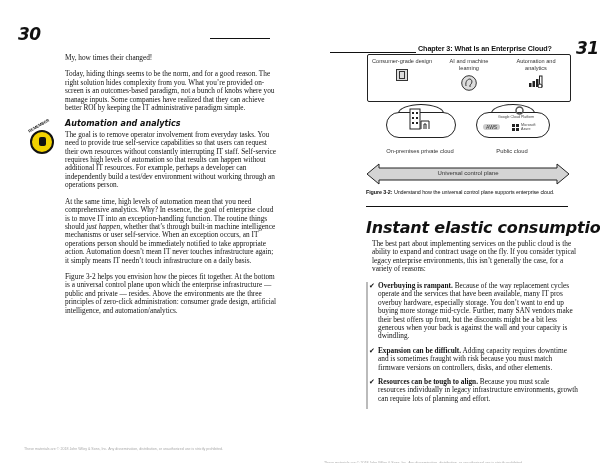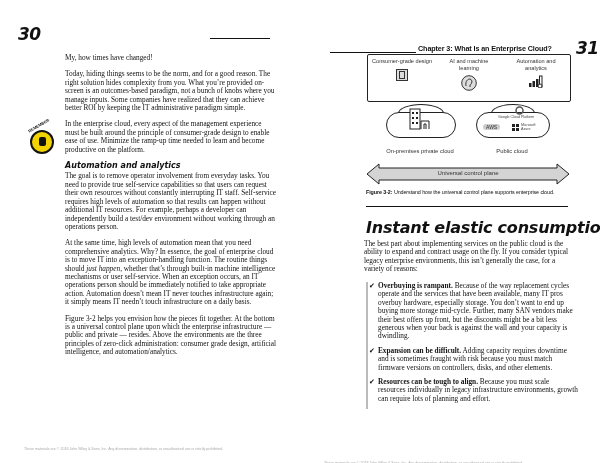--- a/index.html
+++ b/index.html
@@ -43,23 +43,22 @@
 <body>
 
 <div class="page left">
   <div class="pgnum">30</div>
   <div class="rule" style="left:210px; top:38px; width:60px;"></div>
 
   <div class="icon-remember-label">REMEMBER</div>
   <div class="icon-remember"></div>
 
   <div class="body">
-    <p>My, how times have changed!</p>
+    <p>My, how times their changed!</p>
     <p>Today, hiding things seems to be the norm, and for a good reason. The right solution hides complexity from you. What you’re provided on-screen is an outcomes-based paradigm, not a bunch of knobs where you manage inputs. Some companies have realized that they can achieve better ROI by keeping the IT administrative paradigm simple.</p>
-    <p>In the enterprise cloud, every aspect of the management experience must be built around the principle of consumer-grade design to enable ease of use. Minimize the ramp-up time needed to learn and become productive on the platform.</p>
     <div class="sub">Automation and analytics</div>
     <p>The goal is to remove operator involvement from everyday tasks. You need to provide true self-service capabilities so that users can request their own resources without constantly interrupting IT staff. Self-service requires high levels of automation so that results can happen without additional IT resources. For example, perhaps a developer can independently build a test/dev environment without working through an operations person.</p>
     <p><span>At the same time, high levels of automation mean that you need comprehensive analytics. Why? In essence, the goal of enterprise cloud is to move IT into an exception-handling function. The routine things should </span><i>just happen</i><span>, whether that’s through built-in machine intelligence mechanisms or user self-service. When an exception occurs, an IT operations person should be immediately notified to take appropriate action. Automation doesn’t mean IT never touches infrastructure again; it simply means IT needn’t touch infrastructure on a daily basis.</span></p>
     <p>Figure 3-2 helps you envision how the pieces fit together. At the bottom is a universal control plane upon which the enterprise infrastructure — public and private — resides. Above the environments are the three principles of zero-click administration: consumer grade design, artificial intelligence, and automation/analytics.</p>
   </div>
 
   <div class="footer">These materials are © 2018 John Wiley &amp; Sons, Inc. Any dissemination, distribution, or unauthorized use is strictly prohibited.</div>
 </div>
 
 <div class="page right">
@@ -136,21 +135,21 @@
 <div style="position:absolute; left:366px; top:170px; width:204px; text-align:center; font-family:'Liberation Sans',sans-serif; font-size:6px; color:#333;">Universal control plane</div>
 
 <div class="fig-caption">
   <span class="cap-label">Figure 3-2:</span>
   <span class="cap-text">Understand how the universal control plane supports enterprise cloud.</span>
 </div>
 <div class="rule" style="left:366px; top:206px; width:202px;"></div>
 
 <div class="h1">Instant elastic consumption</div>
 
-<div class="body" style="left:364px; top:240px; width:212px;">
+<div class="body" style="left:372px; top:240px; width:212px;">
   <p>The best part about implementing services on the public cloud is the ability to expand and contract usage on the fly. If you consider typical legacy enterprise environments, this isn’t generally the case, for a variety of reasons:</p>
 </div>
 
 <div class="bullets">
   <div class="bullet">
     <span class="check">✔</span>
     <b>Overbuying is rampant.</b><span> Because of the way replacement cycles operate and the services that have been available, many IT pros overbuy hardware, especially storage. You don’t want to end up buying more storage mid-cycle. Further, many SAN vendors make their best offers up front, but the discounts might be a bit less generous when your back is against the wall and your capacity is dwindling.</span>
   </div>
   <div class="bullet">
     <span class="check">✔</span>

